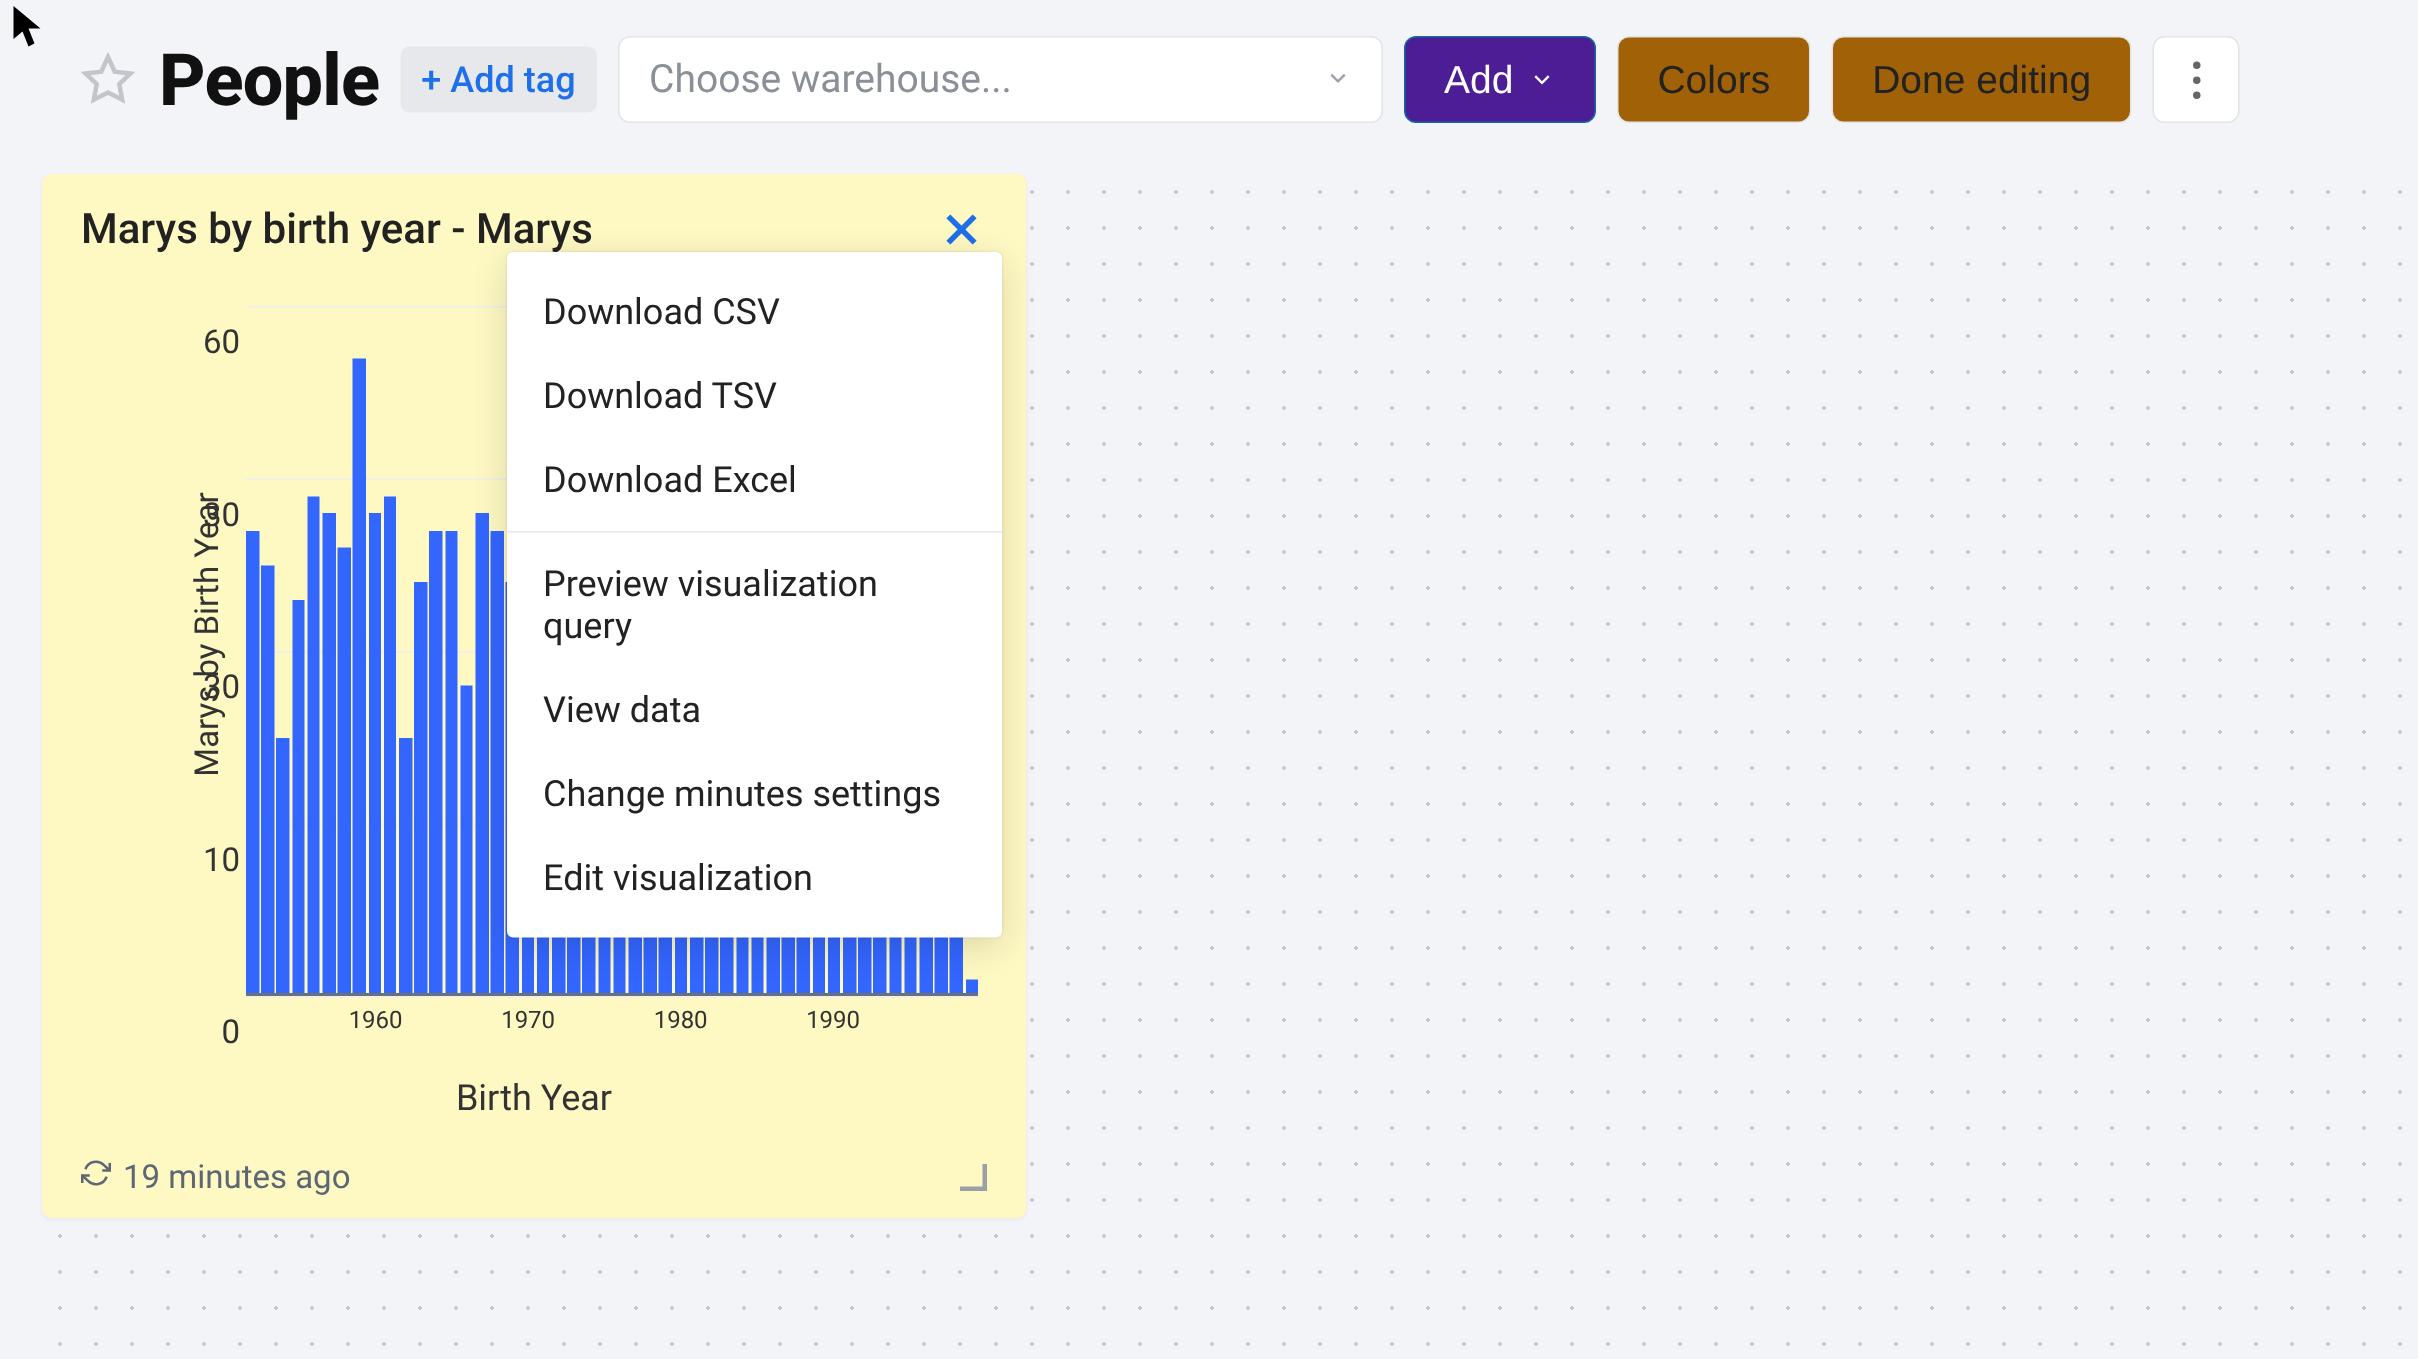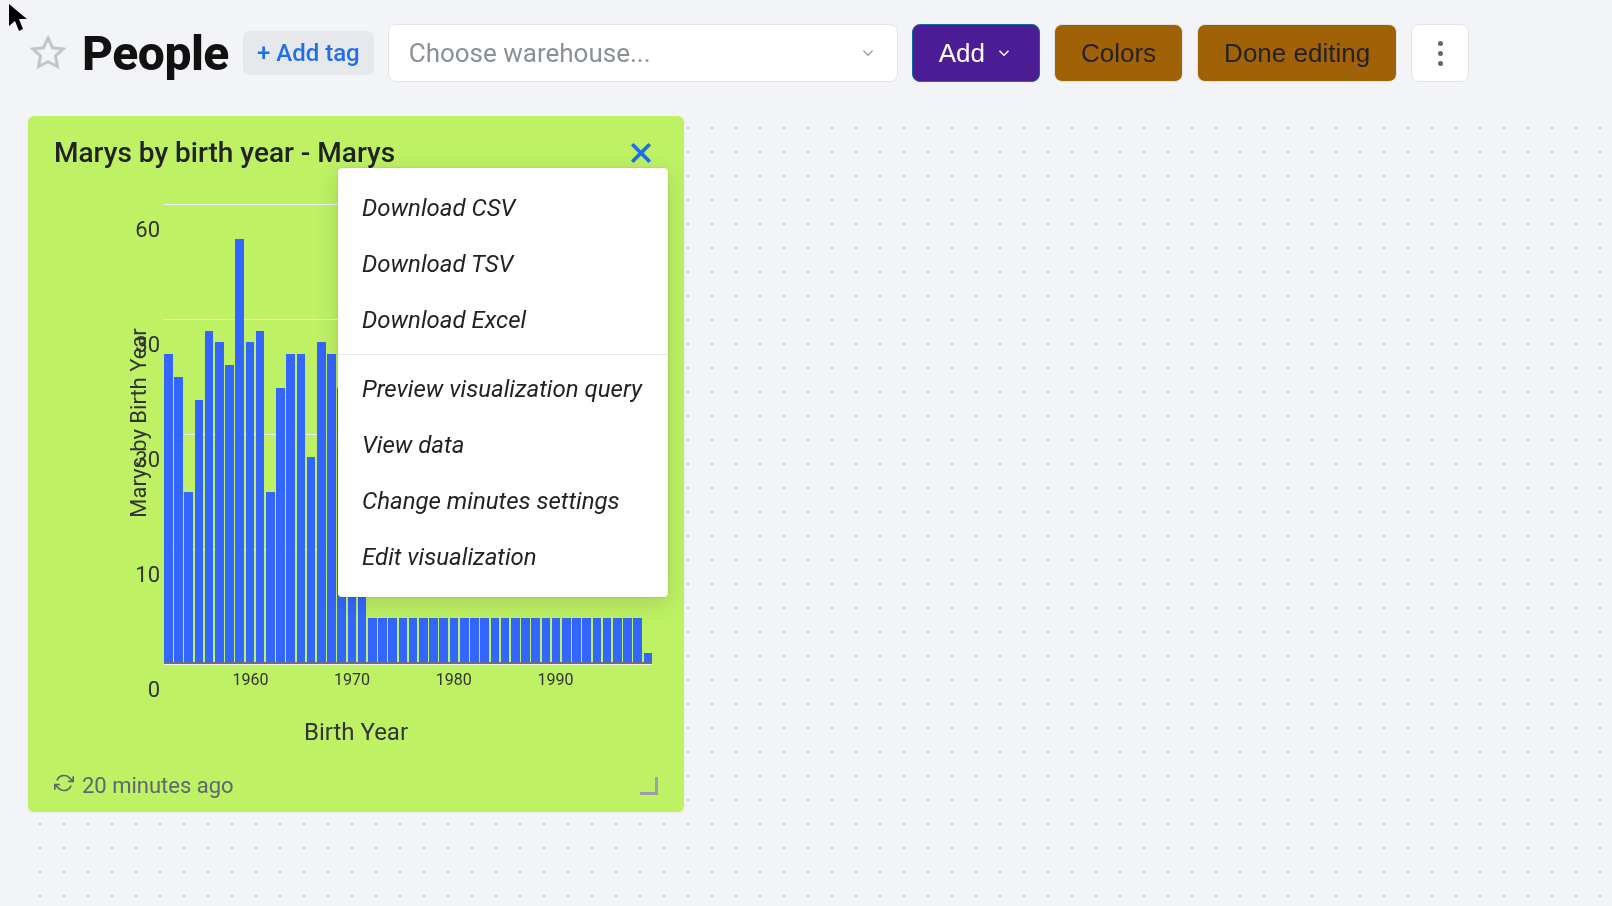--- a/index.html
+++ b/index.html
@@ -13,20 +13,21 @@
     overflow: hidden;
     position: relative;
   }
 
   
   .header {
     display: flex;
     align-items: center;
     gap: 14px;
     padding: 24px 28px 24px 28px;
+    margin-left: 24px;
   }
   .star-btn {
     width: 40px; height: 40px;
     display: flex; align-items: center; justify-content: center;
     cursor: pointer;
     color: #c2c6cc;
   }
   .page-title {
     font-size: 48px;
     font-weight: 800;
@@ -143,21 +144,21 @@
 
   
   
   
   .card {
     position: absolute;
     left: 0;
     top: 0;
     width: 656px;
     height: 696px;
-    background: #bef264;
+    background: #fef9c3;
     border-radius: 6px;
     box-shadow: 0 1px 3px rgba(0,0,0,0.05);
     padding: 20px 26px 14px 26px;
   }
   .card-header {
     display: flex;
     align-items: flex-start;
     justify-content: space-between;
   }
   .card-title {
@@ -263,21 +264,20 @@
     border-radius: 4px;
     box-shadow: 0 6px 24px rgba(0,0,0,0.14), 0 0 0 1px rgba(0,0,0,0.04);
     padding: 12px 0;
     z-index: 30;
   }
   .menu-item {
     padding: 14px 24px;
     font-size: 24px;
     color: #222;
     cursor: pointer;
-    font-style: italic;
   }
   .menu-sep {
     height: 1px;
     background: #e6e8eb;
     margin: 6px 0;
   }
 
   
   .card-footer {
     position: absolute;
@@ -460,21 +460,21 @@
 
     <div class="card-footer">
       <div class="refresh-wrap">
         <span>
           <svg width="20" height="20" viewBox="0 0 24 24" fill="none" stroke="currentColor" stroke-width="2">
             <polyline points="23 4 23 10 17 10"></polyline>
               <polyline points="1 20 1 14 7 14"></polyline>
             <path d="M3.51 9a9 9 0 0 1 14.85-3.36L23 10M1 14l4.64 4.36A9 9 0 0 0 20.49 15"></path>
           </svg>
         </span>
-        <span>20 minutes ago</span>
+        <span>19 minutes ago</span>
       </div>
       <div class="resize-handle"></div>
     </div>
 
     <div class="context-menu">
       <div class="menu-item">Download CSV</div>
       <div class="menu-item">Download TSV</div>
       <div class="menu-item">Download Excel</div>
       <div class="menu-sep"></div>
       <div class="menu-item">Preview visualization query</div>

